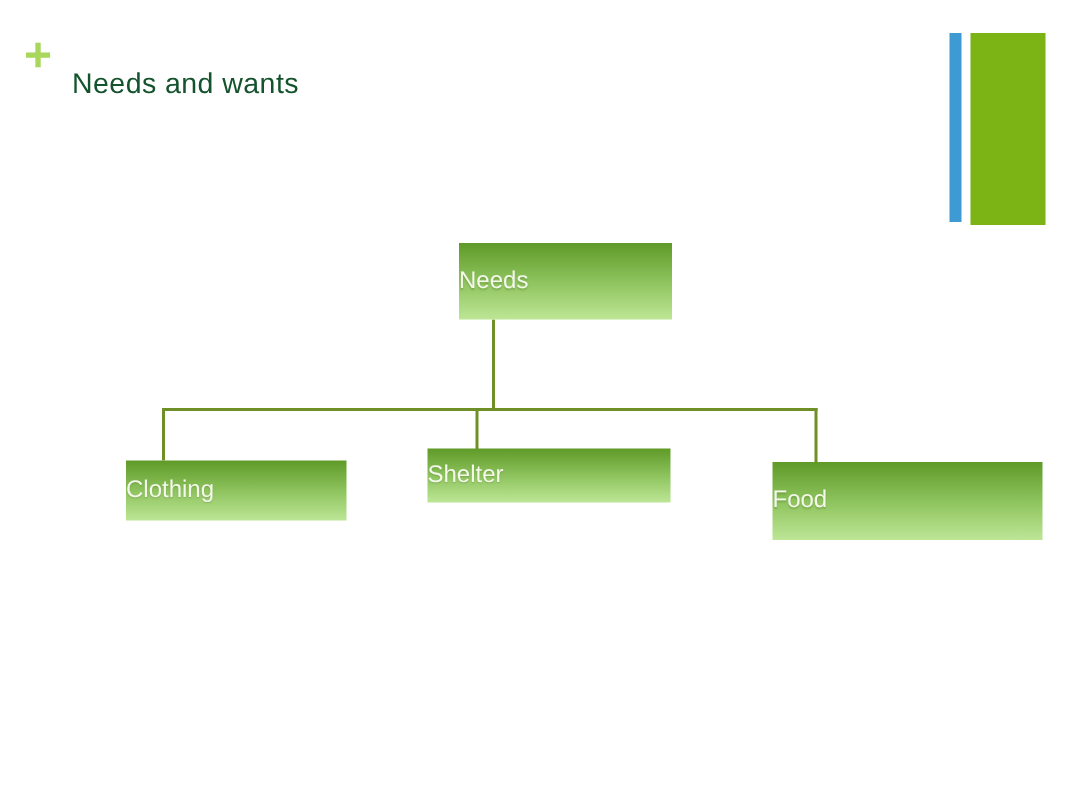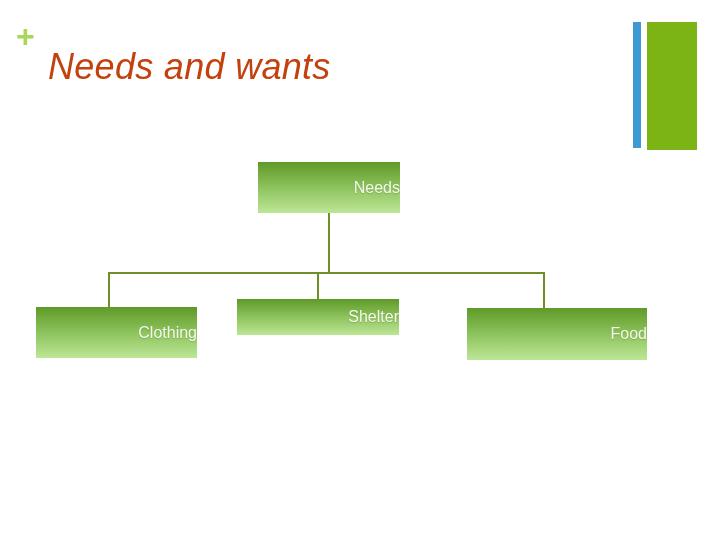--- a/index.html
+++ b/index.html
@@ -23,25 +23,24 @@
     top: 20px;
     font-size: 32px;
     font-weight: bold;
     line-height: 1;
     color: #a9d75b;
   }
   .title {
     position: absolute;
     left: 48px;
     top: 47px;
-    font-size: 36px;
+    font-size: 19px;
     line-height: 1.1;
-    color: #c2410c;
+    color: #14532d;
     letter-spacing: 0.3px;
-    font-style: italic;
   }
 
   
   .bar-blue {
     position: absolute;
     left: 633px;
     top: 22px;
     width: 8px;
     height: 126px;
     background: #3d9ad3;
@@ -54,27 +53,28 @@
     height: 128px;
     background: #7cb416;
   }
 
   
   .node {
     position: absolute;
     background: linear-gradient(to bottom, #5f9a28 0%, #8fc45f 52%, #bde696 100%);
     display: flex;
     align-items: center;
-    justify-content: flex-end;
+    justify-content: flex-start;
     color: #f3f8ea;
     font-size: 16px;
     text-shadow: 0 1px 1px rgba(60,90,20,0.25);
+    margin-left: 48px;
   }
   .node-needs    { left: 258px; top: 162px; width: 142px; height: 51px; }
-  .node-clothing { left: 36px;  top: 307px; width: 147px; height: 51px; padding-left: 14px; }
+  .node-clothing { left: 36px;  top: 307px; width: 147px; height: 40px; }
   .node-shelter  { left: 237px; top: 299px; width: 162px; height: 36px; }
   .node-food     { left: 467px; top: 308px; width: 180px; height: 52px; }
 
   
   .conn {
     position: absolute;
     background: #6e9026;
   }
   .conn-root-drop   { left: 328px; top: 213px; width: 2px;   height: 61px; }
   .conn-horizontal  { left: 108px; top: 272px; width: 437px; height: 2px;  }

